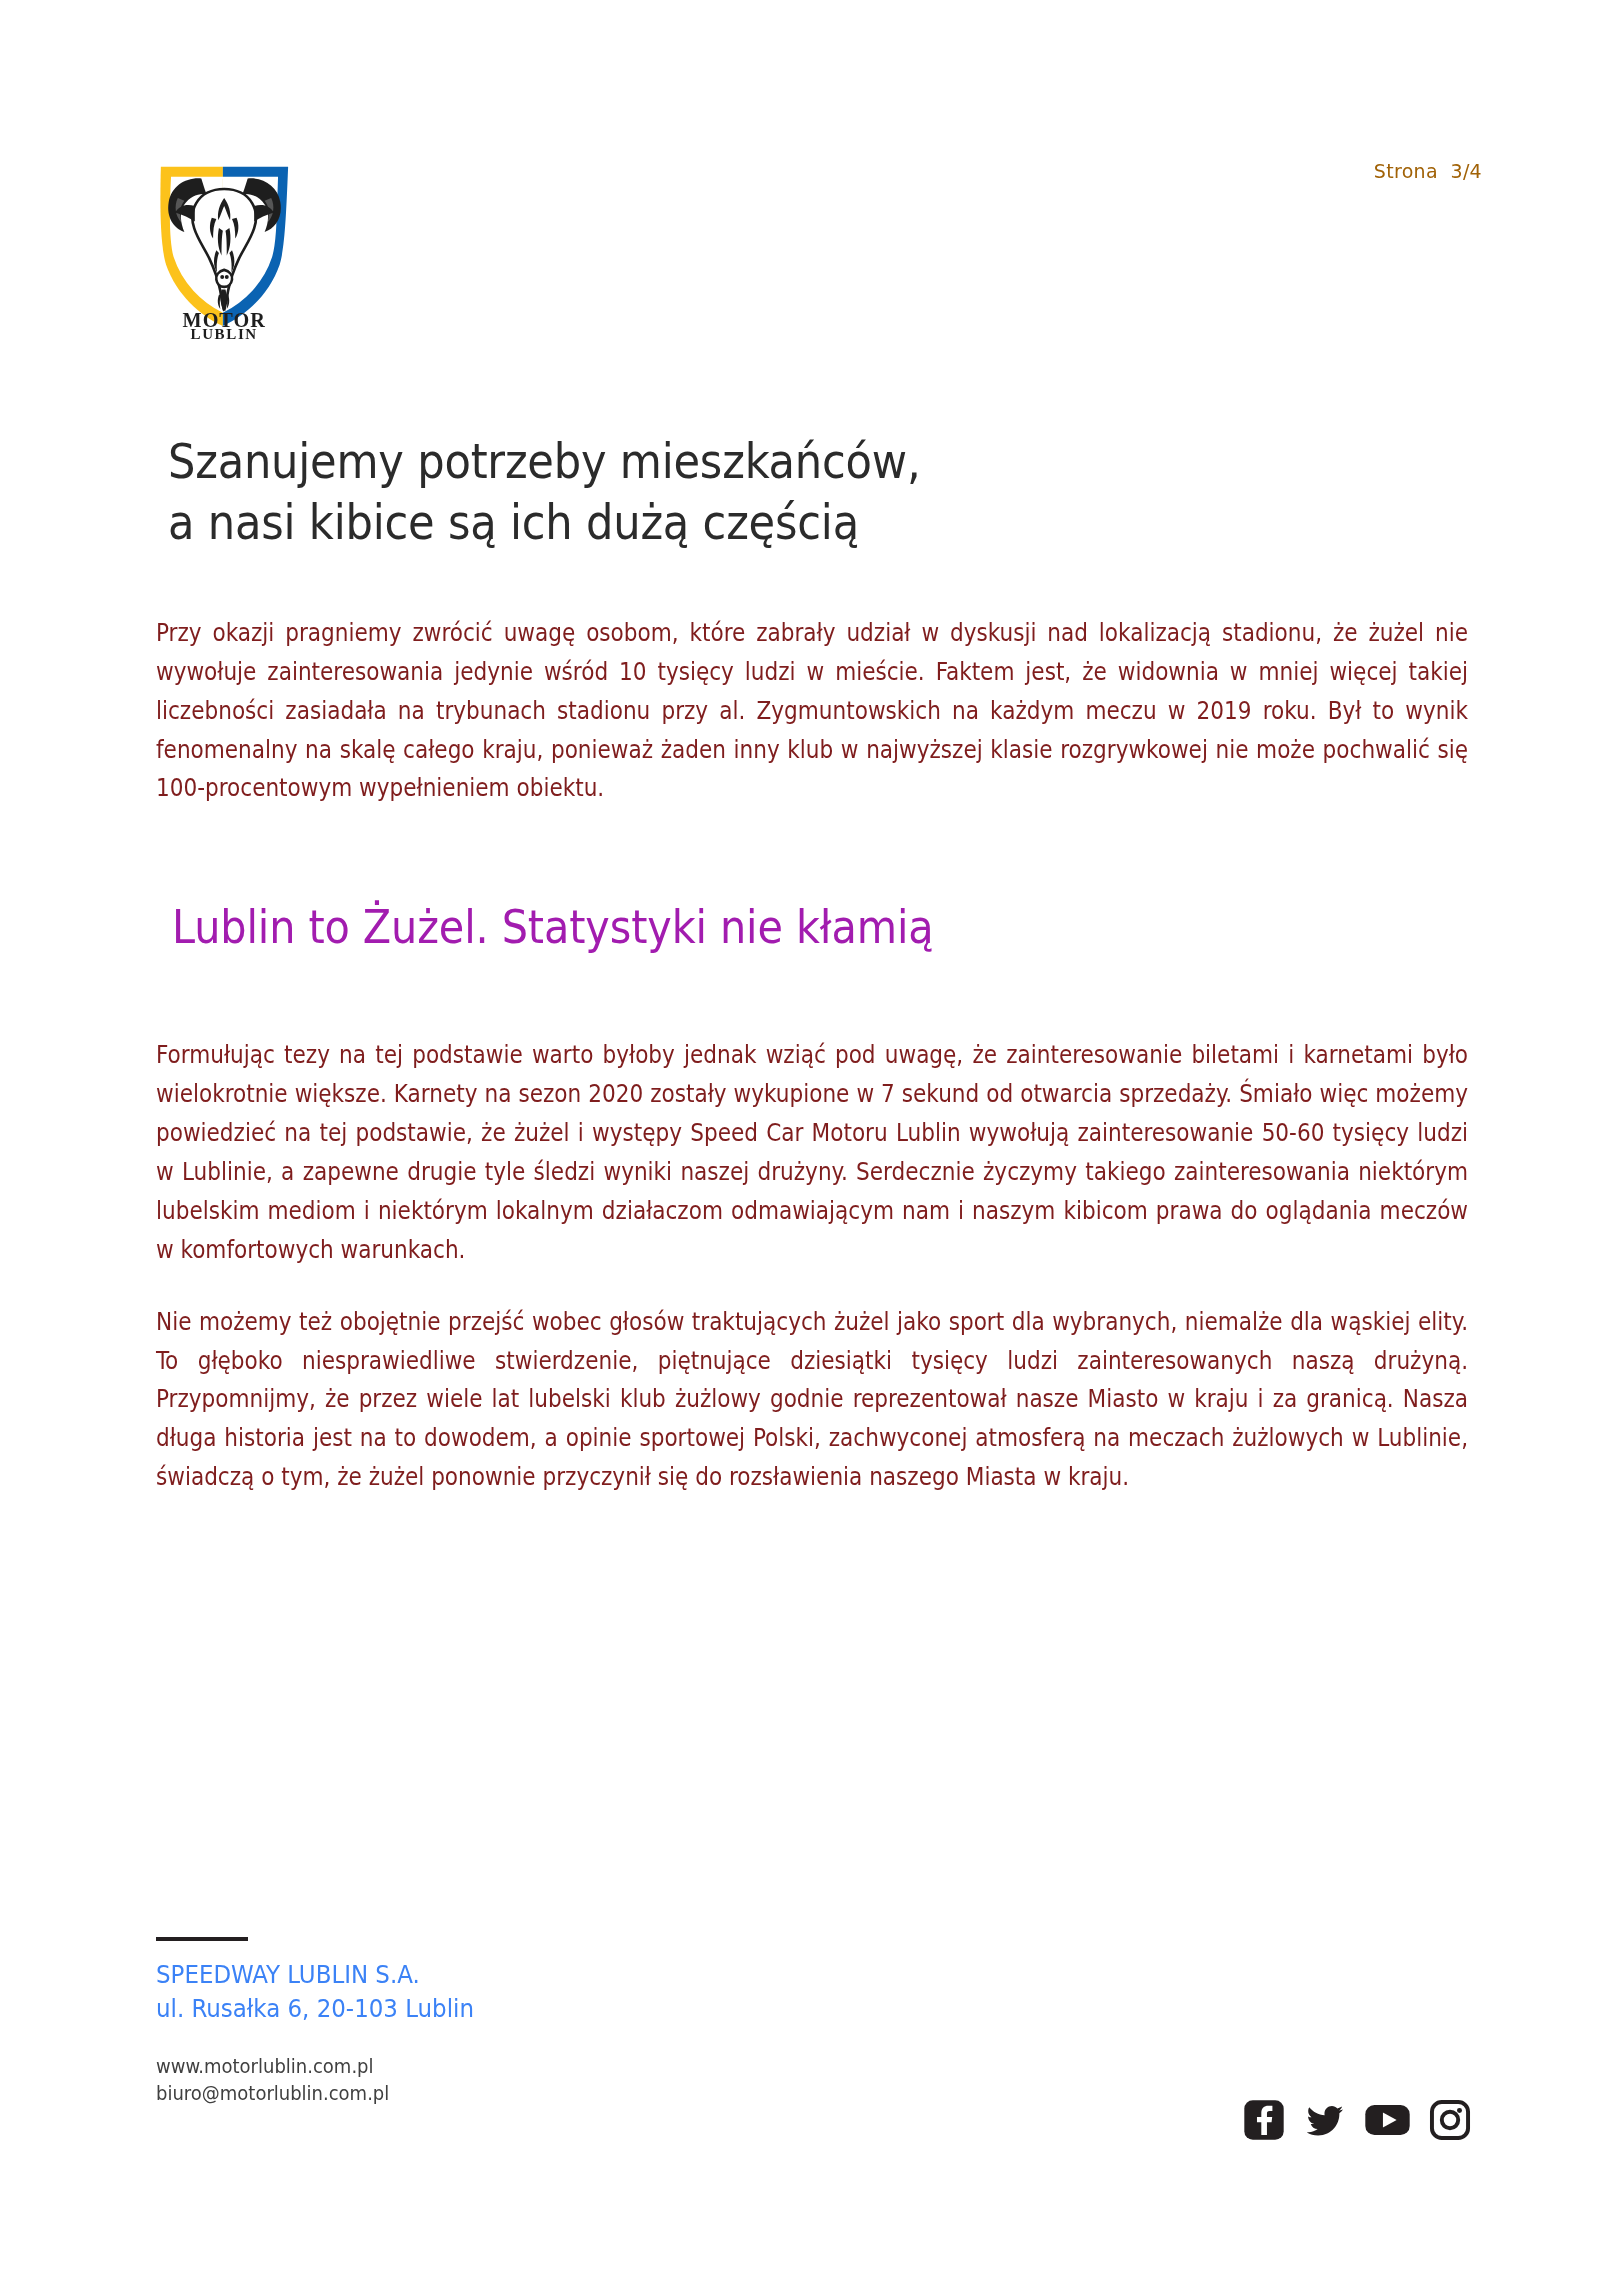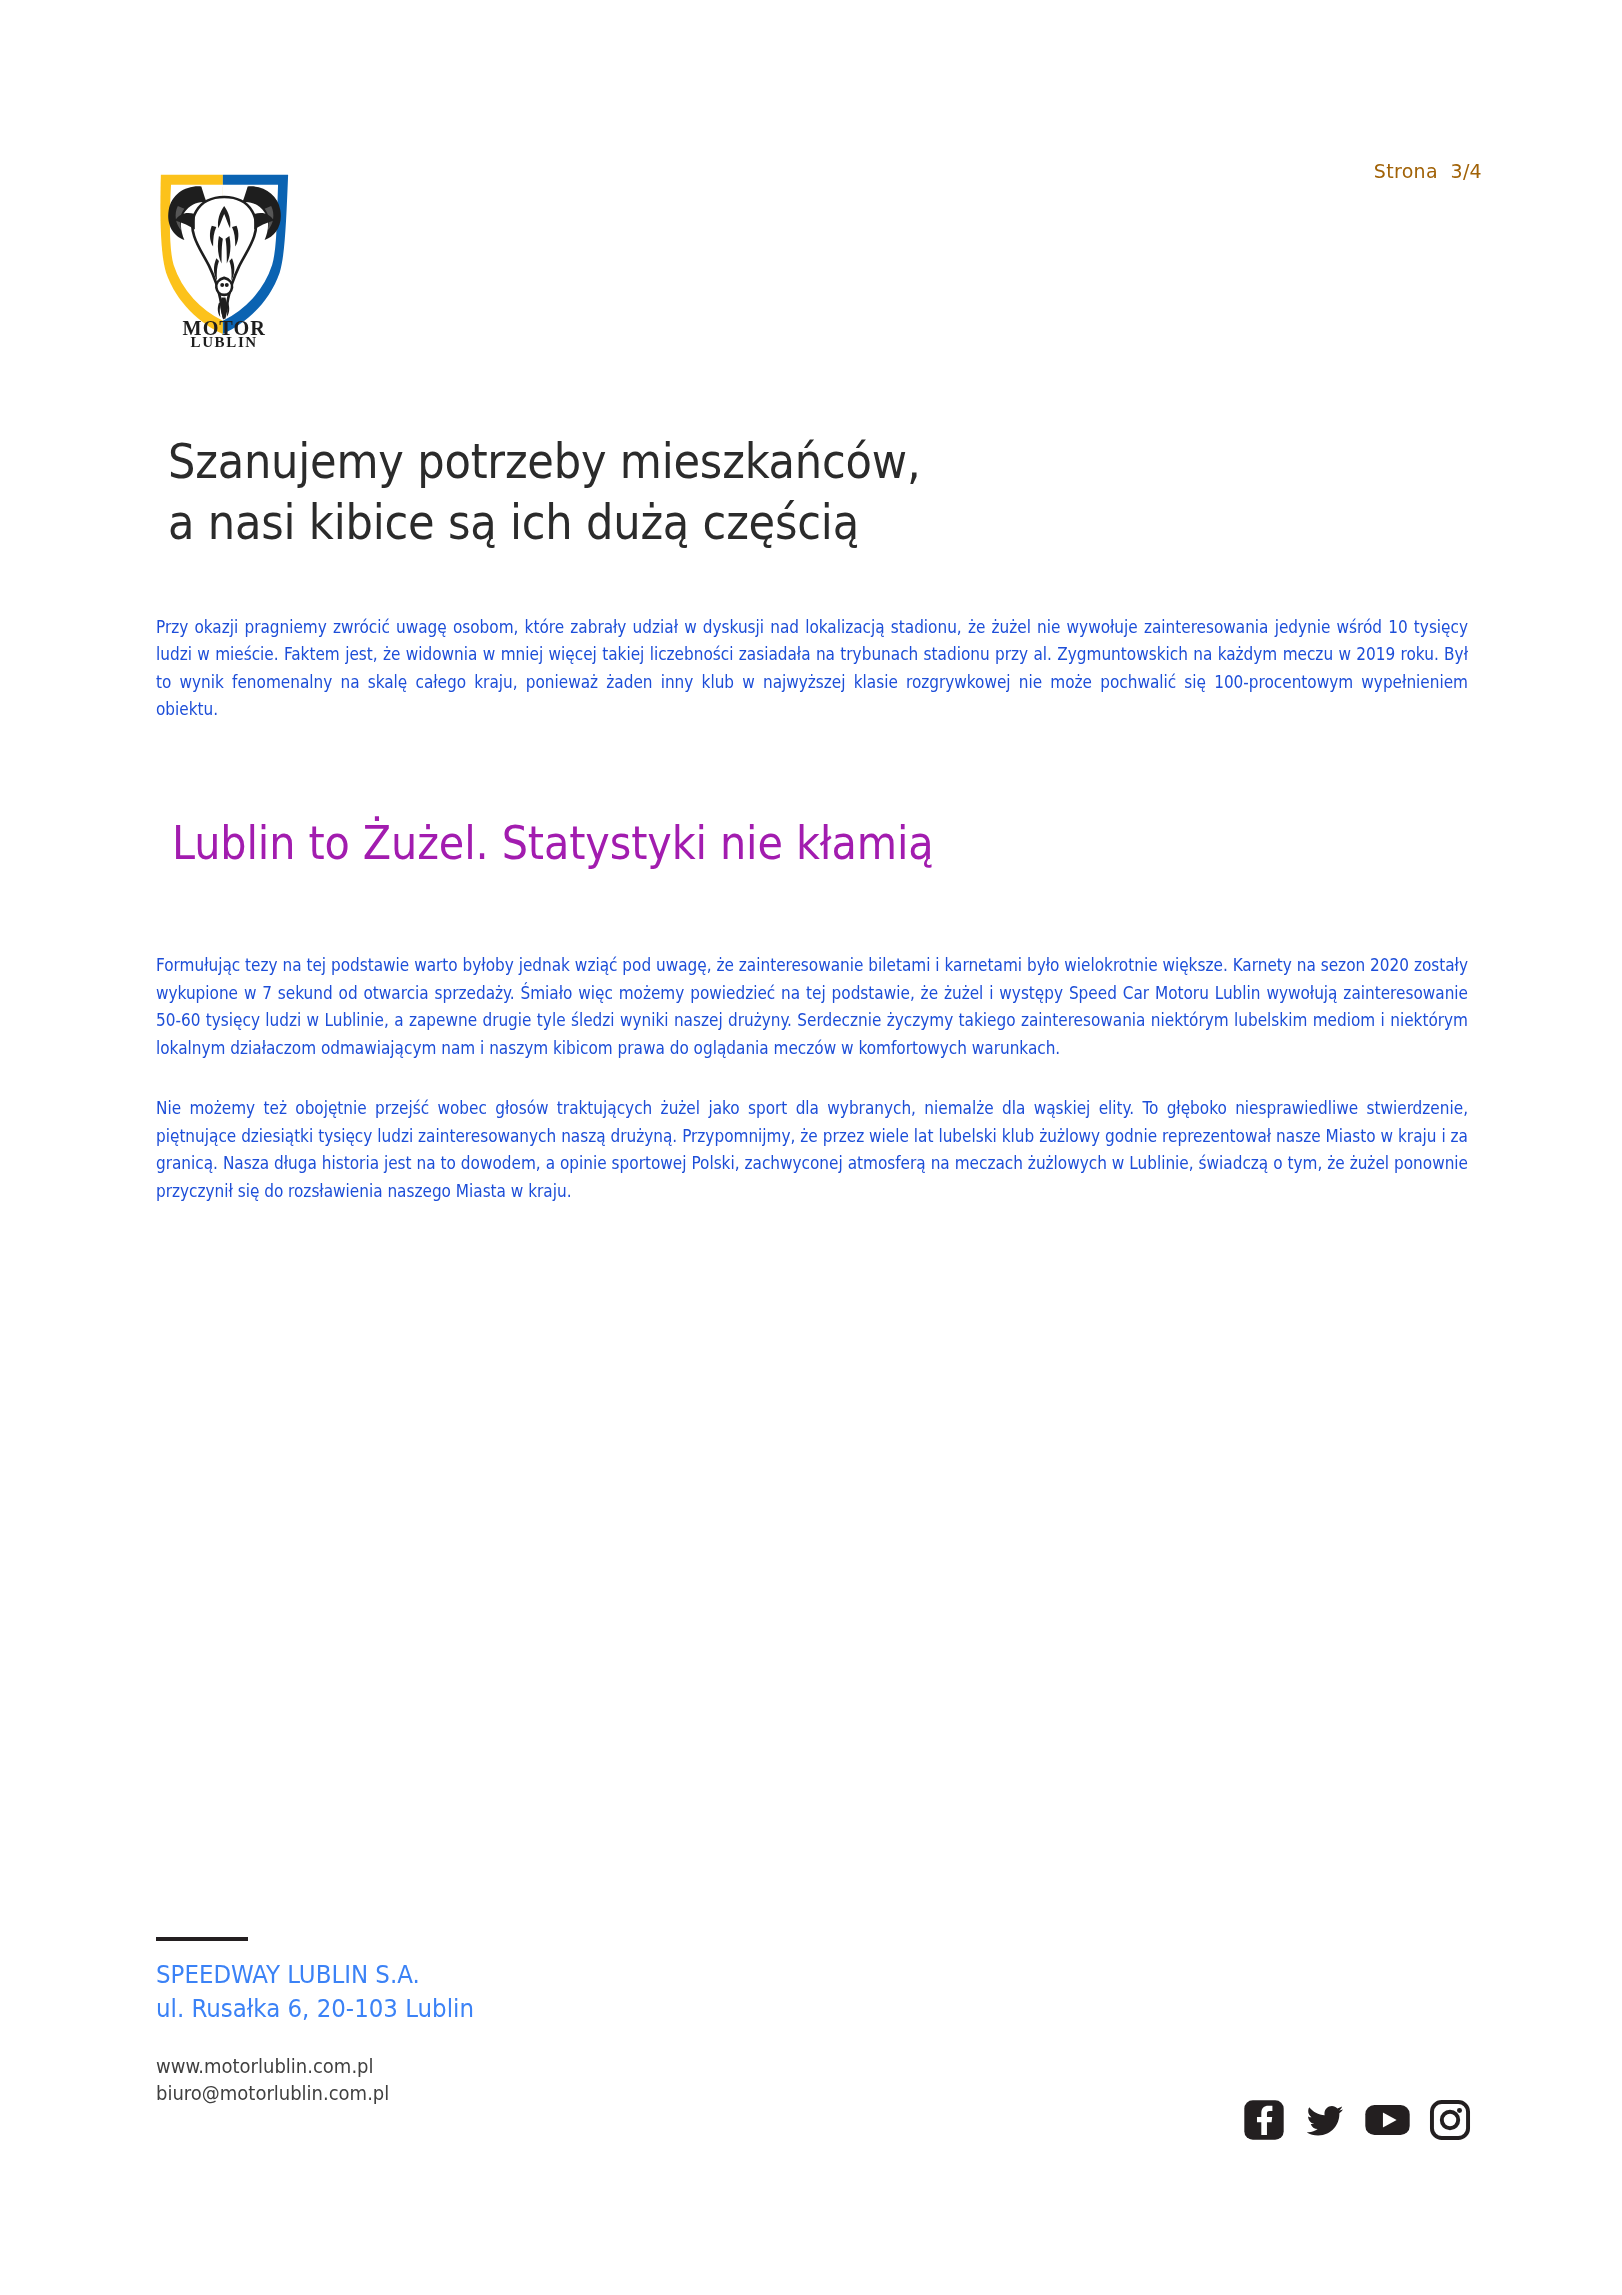--- a/index.html
+++ b/index.html
@@ -25,21 +25,21 @@
   
   .header {
     position: absolute;
     top: 147px;
     left: 154px;
     right: 141px;
     height: 190px;
   }
   .logo {
     position: absolute;
-    top: 16px;
+    top: 8px;
     left: 0;
     width: 141px;
     height: 186px;
   }
   .logo svg { display: block; width: 141px; height: 186px; }
 
   .page-number {
     position: absolute;
     top: 13px;
     right: 0;
@@ -79,25 +79,25 @@
     line-height: 1.2;
     letter-spacing: -0.1px;
     color: #a21caf;
   }
 
   p.body {
     margin: 0;
     font-family: "DejaVu Sans Condensed", "Liberation Sans Narrow", "Liberation Sans", sans-serif;
     font-stretch: condensed;
     font-weight: 400;
-    font-size: 17px;
+    font-size: 24px;
     line-height: 1.62;
     text-align: justify;
     text-justify: inter-word;
-    color: #1d4ed8;
+    color: #7f1d1d;
   }
 
   .gap-title-p   { height: 48px; }
   .gap-p-sub     { height: 76px; }
   .gap-sub-p     { height: 65px; }
   .gap-p-p       { height: 33px; }
 
   
   .footer {
     position: absolute;

